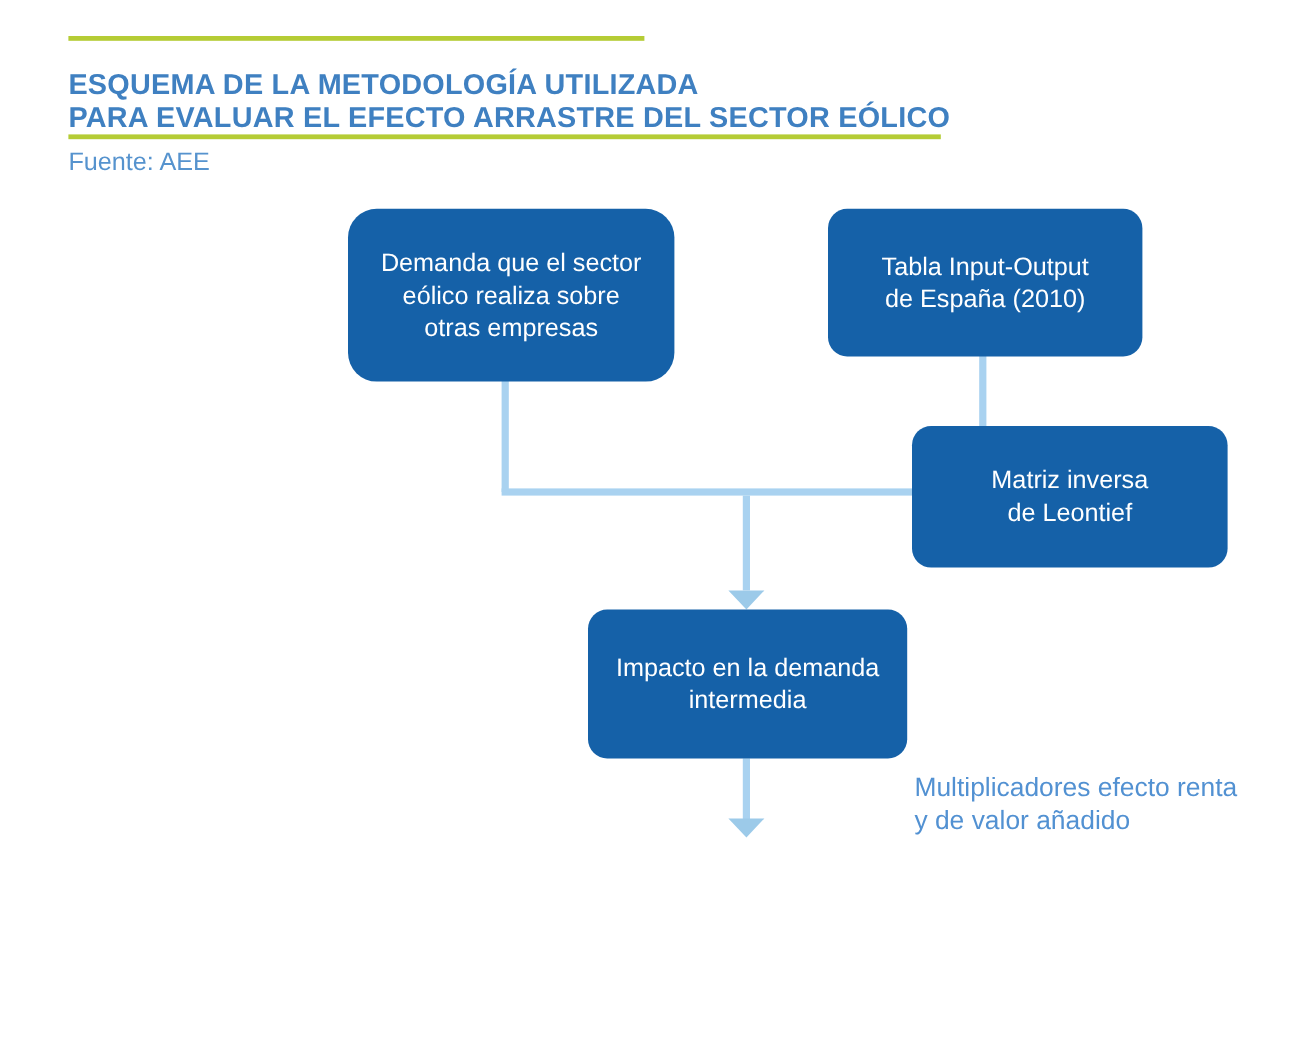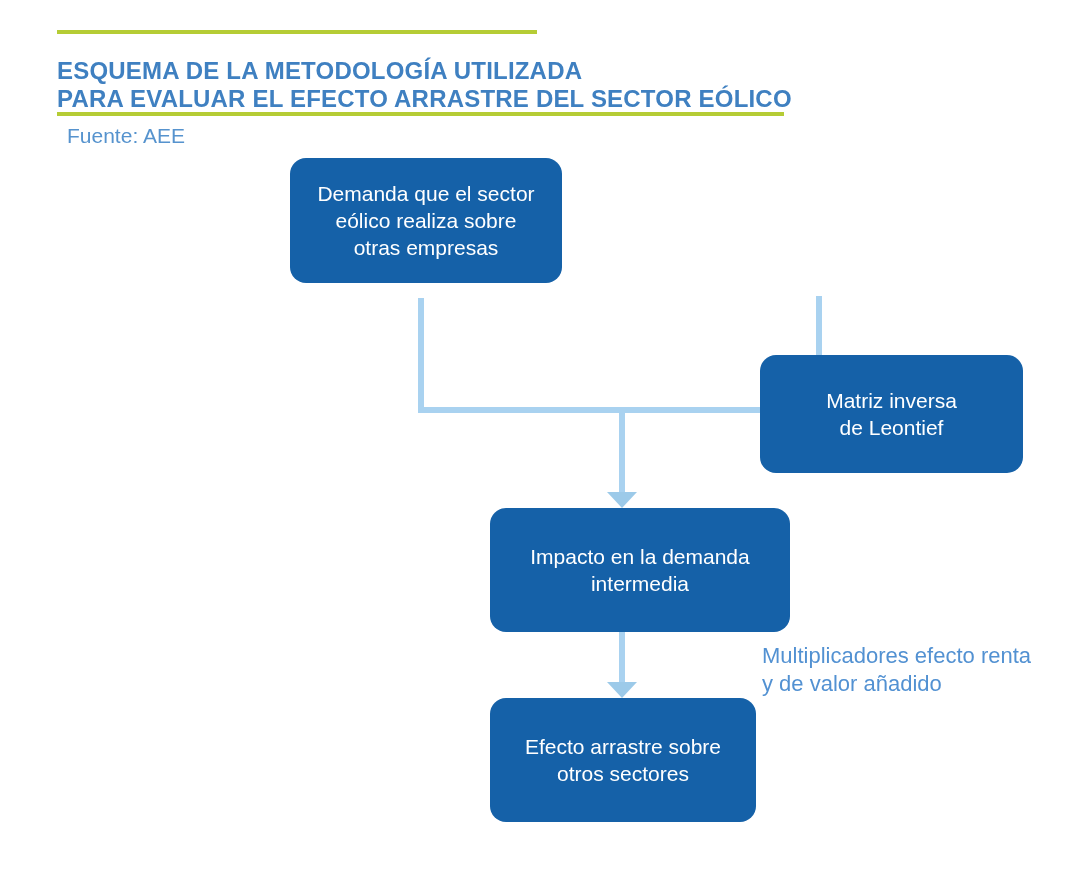--- a/index.html
+++ b/index.html
@@ -29,42 +29,42 @@
     top: 41px;
     font-size: 24px;
     line-height: 28px;
     font-weight: bold;
     letter-spacing: 0.2px;
     color: var(--title-color, #3f80c1);
     white-space: pre-line;
   }
   .source {
     position: absolute;
-    left: 67px;
+    left: 57px;
     top: 124px;
     font-size: 21px;
     color: var(--source-color, #5693ce);
   }
   .node {
     position: absolute;
     background: var(--box-fill, #1561a8);
     color: var(--box-text, #ffffff);
     border-radius: 16px;
     display: flex;
     align-items: center;
     justify-content: center;
     text-align: center;
     font-size: 21px;
     line-height: 27px;
     white-space: pre-line;
   }
-  .node.demanda { left: 290px; top: 158px; width: 272px; height: 125px; }
+  .node.demanda { left: 290px; top: 174px; width: 272px; height: 144px; border-radius: 24px; }
   .node.tabla   { left: 690px; top: 174px; width: 262px; height: 123px; }
   .node.matriz  { left: 760px; top: 355px; width: 263px; height: 118px; }
-  .node.impacto { left: 490px; top: 508px; width: 300px; height: 124px; }
+  .node.impacto { left: 490px; top: 508px; width: 266px; height: 124px; }
   .node.efecto  { left: 490px; top: 698px; width: 266px; height: 124px; }
   .connector {
     position: absolute;
     background: var(--connector, #a9d2f0);
   }
   .conn-demanda-down { left: 418px; top: 298px; width: 6px;   height: 112px; }
   .conn-horizontal   { left: 418px; top: 407px; width: 342px; height: 6px;   }
   .conn-tabla-down   { left: 816px; top: 296px; width: 6px;   height: 60px;  }
   .conn-stem-1       { left: 619px; top: 413px; width: 6px;   height: 79px;  }
   .conn-stem-2       { left: 619px; top: 632px; width: 6px;   height: 51px;  }
@@ -104,23 +104,23 @@
   <div class="connector conn-horizontal"></div>
   <div class="connector conn-tabla-down"></div>
   <div class="connector conn-stem-1"></div>
   <div class="arrowhead arrow-1"></div>
   <div class="connector conn-stem-2"></div>
   <div class="arrowhead arrow-2"></div>
 
   <div class="node demanda">Demanda que el sector
 eólico realiza sobre
 otras empresas</div>
+  <div class="node tabla">Tabla Input-Output
+de España (2010)</div>
   <div class="node matriz">Matriz inversa
 de Leontief</div>
   <div class="node impacto">Impacto en la demanda
 intermedia</div>
-  <div class="node efecto">Efecto arrastre sobre
-otros sectores</div>
 
   <div class="annotation">Multiplicadores efecto renta
 y de valor añadido</div>
 
 </div>
 
 </body></html>

